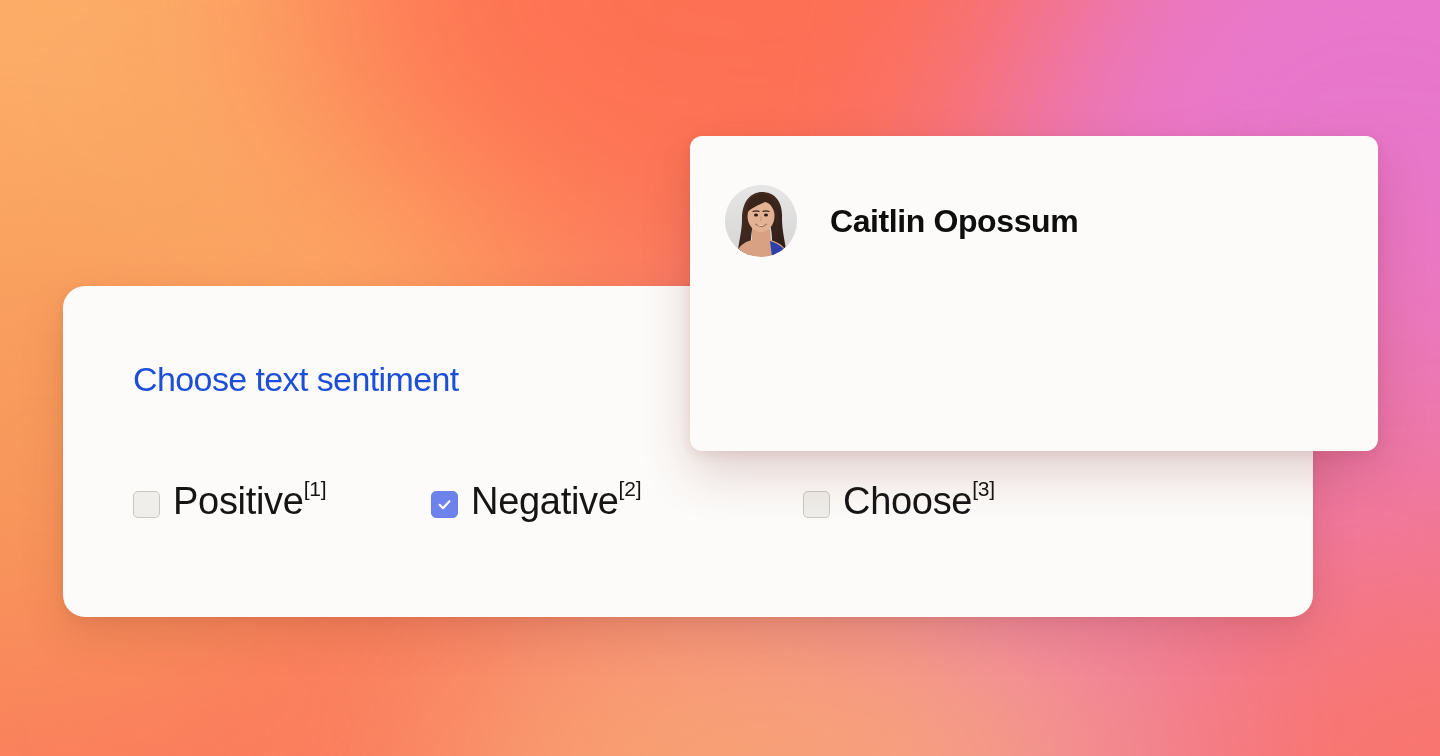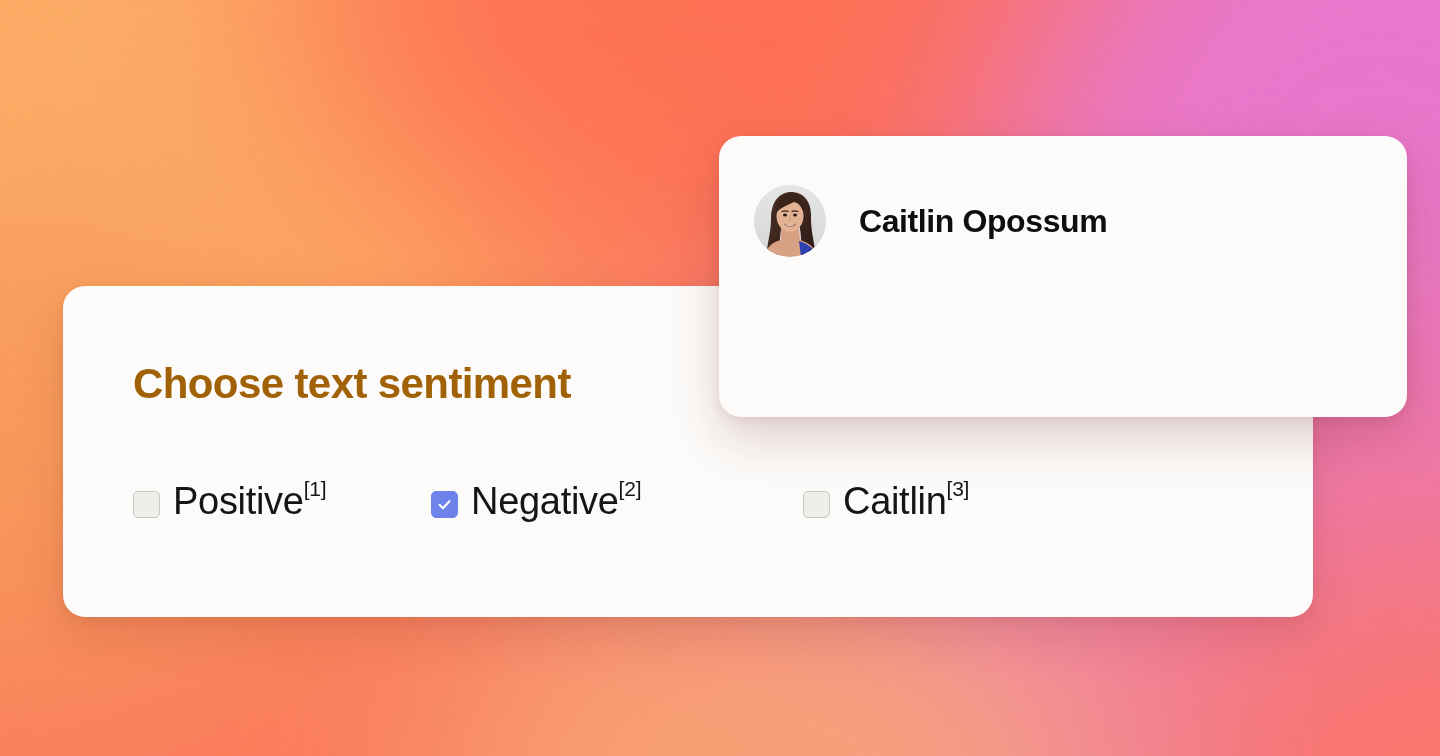--- a/index.html
+++ b/index.html
@@ -91,38 +91,38 @@
   }
   #sentiment-card {
     left: 63px;
     top: 286px;
     width: 1250px;
     height: 331px;
     box-shadow: 0 18px 44px rgba(120, 50, 30, 0.16),
                 0 3px 10px rgba(120, 50, 30, 0.08);
   }
   #message-card {
-    left: 719px;
+    left: 690px;
     top: 136px;
     width: 688px;
-    height: 281px;
-    border-radius: 22px;
+    height: 315px;
+    border-radius: 12px;
     box-shadow: 0 22px 50px rgba(120, 40, 40, 0.20),
                 0 4px 12px rgba(120, 40, 40, 0.10);
   }
 
   
   .card-title {
     position: absolute;
     left: 70px;
     top: 74px;
-    font-size: 42px;
-    font-weight: 700;
+    font-size: 34px;
+    font-weight: 400;
     letter-spacing: -0.6px;
-    color: #a16207;
+    color: #1d4ed8;
     white-space: nowrap;
   }
   .options-row {
     position: absolute;
     left: 70px;
     top: 196px;
     display: flex;
     align-items: flex-start;
   }
   .option {
@@ -253,21 +253,21 @@
           <svg class="tick" viewBox="0 0 20 20" aria-hidden="true">
             <path d="M4.2 10.4 L8.2 14.3 L15.8 6.2" fill="none" stroke="#FFFFFF" stroke-width="2.5" stroke-linecap="round" stroke-linejoin="round"></path>
           </svg>
         </span>
         <span class="option-label">Negative</span>
           <span class="option-key">[2]</span>
       </button>
 
       <button class="option" id="option-neutral">
         <span class="checkbox unchecked"></span>
-        <span class="option-label">Caitlin</span>
+        <span class="option-label">Choose</span>
           <span class="option-key">[3]</span>
       </button>
 
     </div>
   </div>
 
   <div class="card" id="message-card">
 
     <div class="msg-header">
       <span class="avatar">

